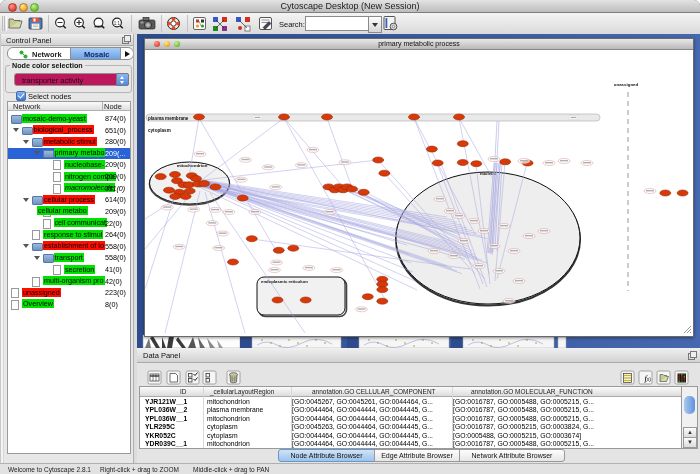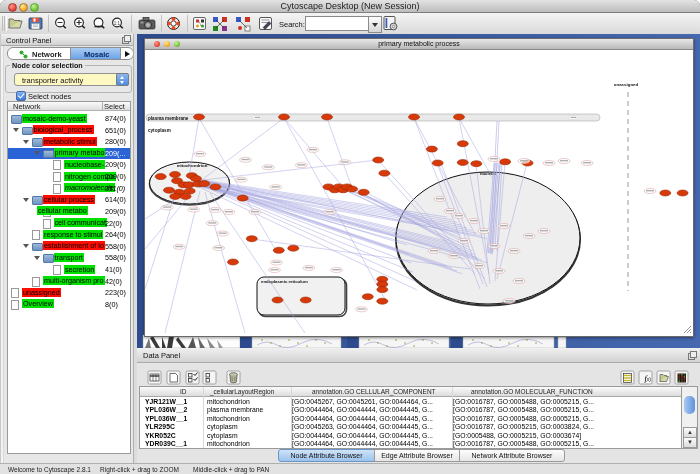--- a/index.html
+++ b/index.html
@@ -23,21 +23,21 @@
   #cphead span{position:absolute;left:5px;top:1.5px;font-size:7.5px;color:#111;}
   #tabs{left:6px;top:13px;width:125px;height:11px;background:#fff;border:1px solid #8e8e8e;border-radius:6px;overflow:hidden;}
   #tab-network{left:0;top:0;width:62px;height:11px;font-size:7.5px;font-weight:bold;color:#222;}
   #tab-network span{position:absolute;left:24px;top:1.5px;}
   #tab-mosaic{left:62px;top:0;width:49px;height:11px;background:linear-gradient(#a8ccf2,#6ba3e8);font-size:7.5px;font-weight:bold;color:#0c2a66;border-left:1px solid #8e8e8e;}
   #tab-mosaic span{position:absolute;left:13px;top:1.5px;}
   #tab-arrow{left:112px;top:0;width:13px;height:11px;border-left:1px solid #8e8e8e;}
   #tab-arrow:after{content:"";position:absolute;left:4px;top:3px;border-top:3px solid transparent;border-bottom:3px solid transparent;border-left:5px solid #111;}
   #groupbox{left:4px;top:31px;width:125px;height:26px;border:1px solid #b5b5b5;border-radius:3px;}
   #grouplbl{left:9px;top:26.5px;font-size:7.2px;font-weight:bold;color:#111;background:#e7e7e7;padding:0 2px;}
-  #combo{left:13px;top:39px;width:113px;height:11px;background:#fef9c3;border:1px solid #929292;border-radius:3px;}
+  #combo{left:13px;top:39px;width:113px;height:11px;background:#be185d;border:1px solid #929292;border-radius:3px;}
   #combo .txt{position:absolute;left:7px;top:1.5px;font-size:7.5px;color:#111;}
   #combostep{left:115px;top:39px;width:11px;height:11px;background:linear-gradient(#8db7ef,#4f8ade);border:1px solid #7a7a7a;border-radius:2px;}
   #combostep:before{content:"";position:absolute;left:2.5px;top:1.5px;border-left:2.5px solid transparent;border-right:2.5px solid transparent;border-bottom:3px solid #fff;}
   #combostep:after{content:"";position:absolute;left:2.5px;bottom:1.5px;border-left:2.5px solid transparent;border-right:2.5px solid transparent;border-top:3px solid #fff;}
   #checkbox{left:15px;top:57px;width:8px;height:8px;background:linear-gradient(#7fb2ef,#3b79d6);border:1px solid #4a6da8;border-radius:2px;}
   #checkbox:after{content:"";position:absolute;left:2px;top:0px;width:3px;height:5px;border:solid #fff;border-width:0 1.5px 1.5px 0;transform:rotate(40deg);}
   #checklbl{left:27px;top:57.5px;font-size:7.5px;color:#111;}
   #tree{left:6px;top:67px;width:122px;height:351px;background:#fff;border:1px solid #9a9a9a;overflow:hidden;}
   #treehead{left:0;top:0;width:122px;height:8px;background:linear-gradient(#fafafa,#dedede);border-bottom:1px solid #b0b0b0;}
   #treehead .h1{position:absolute;left:5px;top:0px;font-size:7.5px;color:#222;}
@@ -212,21 +212,21 @@
     <div id="grouplbl" class="abs">Node color selection</div>
     <div id="combo" class="abs">
         <span class="txt">transporter activity</span>
       </div>
     <div id="combostep" class="abs"></div>
     <div id="checkbox" class="abs"></div>
     <div id="checklbl" class="abs">Select nodes</div>
     <div id="tree" class="abs">
       <div id="treehead" class="abs">
           <span class="h1">Network</span>
-          <span class="h2">Select</span>
+          <span class="h2">Node</span>
           <span class="cs"></span>
         </div>
       <div id="treerows">
           <div class="trow" style="top:11px;">
             <span class="fold" style="left:3px;border:1px solid #5577aa;"></span>
             <span class="lbl g" style="left:14px">mosaic-demo-yeast</span>
             <span class="val" style="">874(0)</span>
           </div>
           <div class="trow" style="top:22.619999999999997px;">
             <span class="arr" style="left:4.5px"></span>

